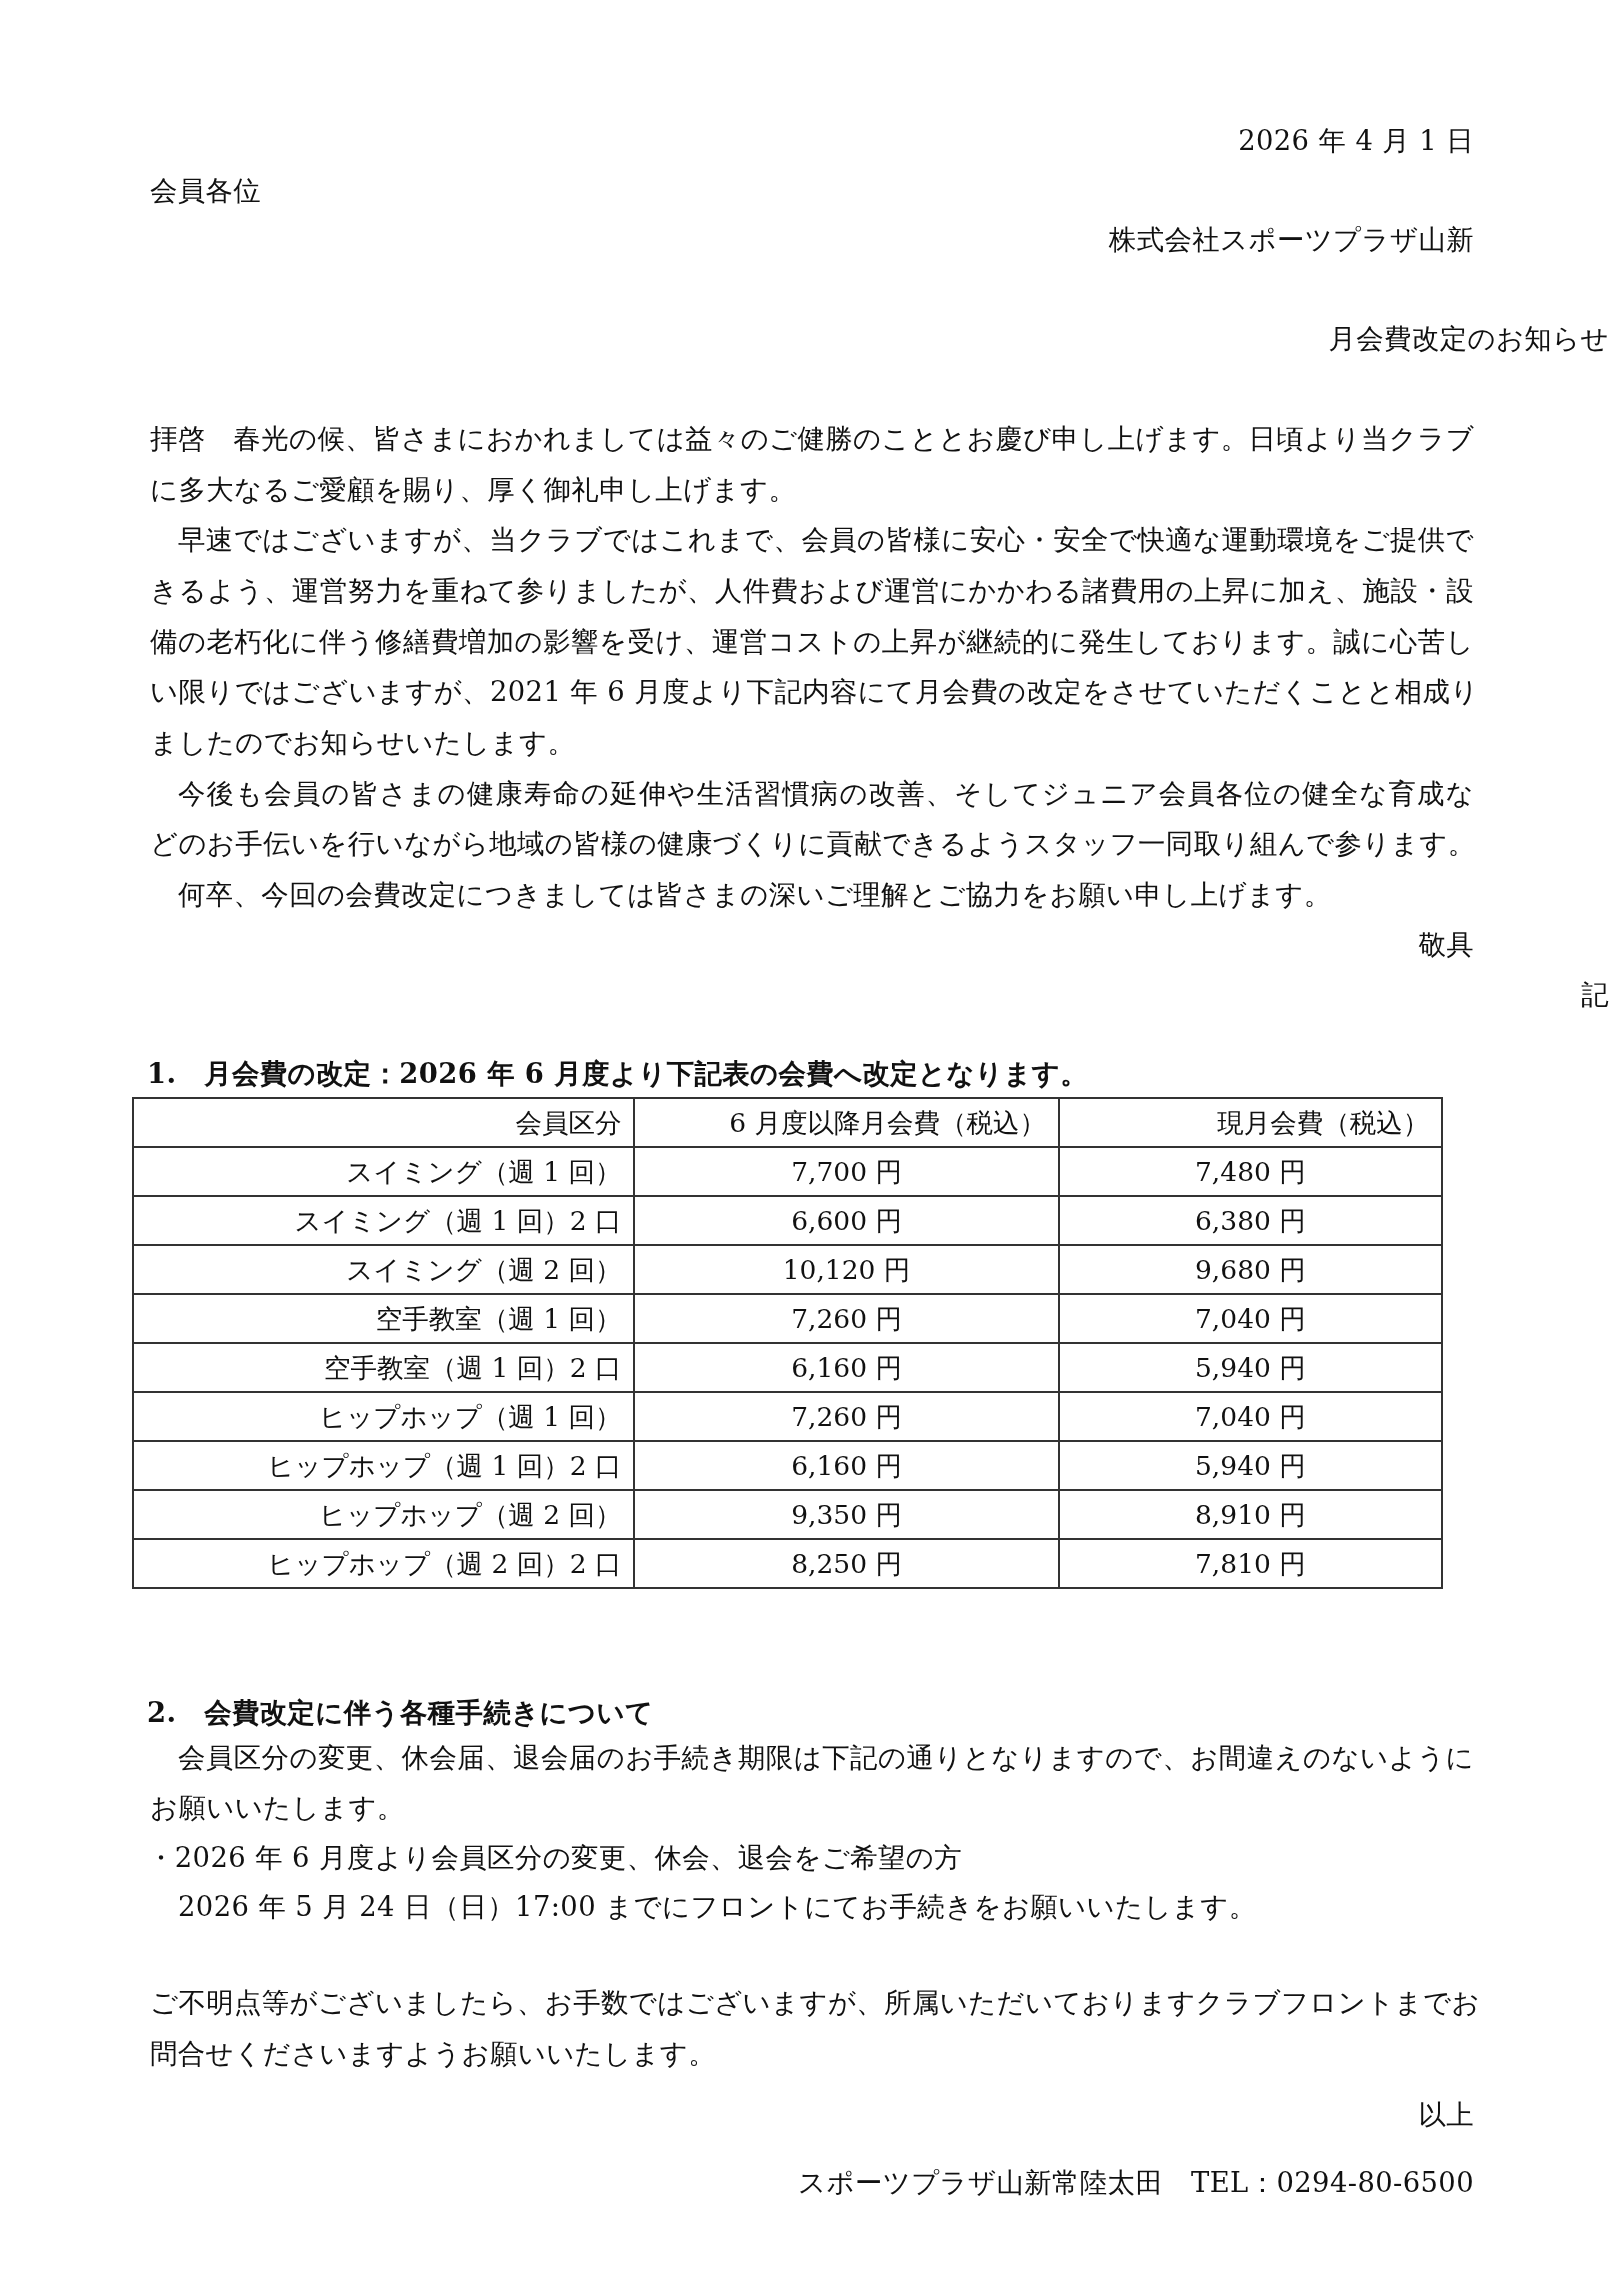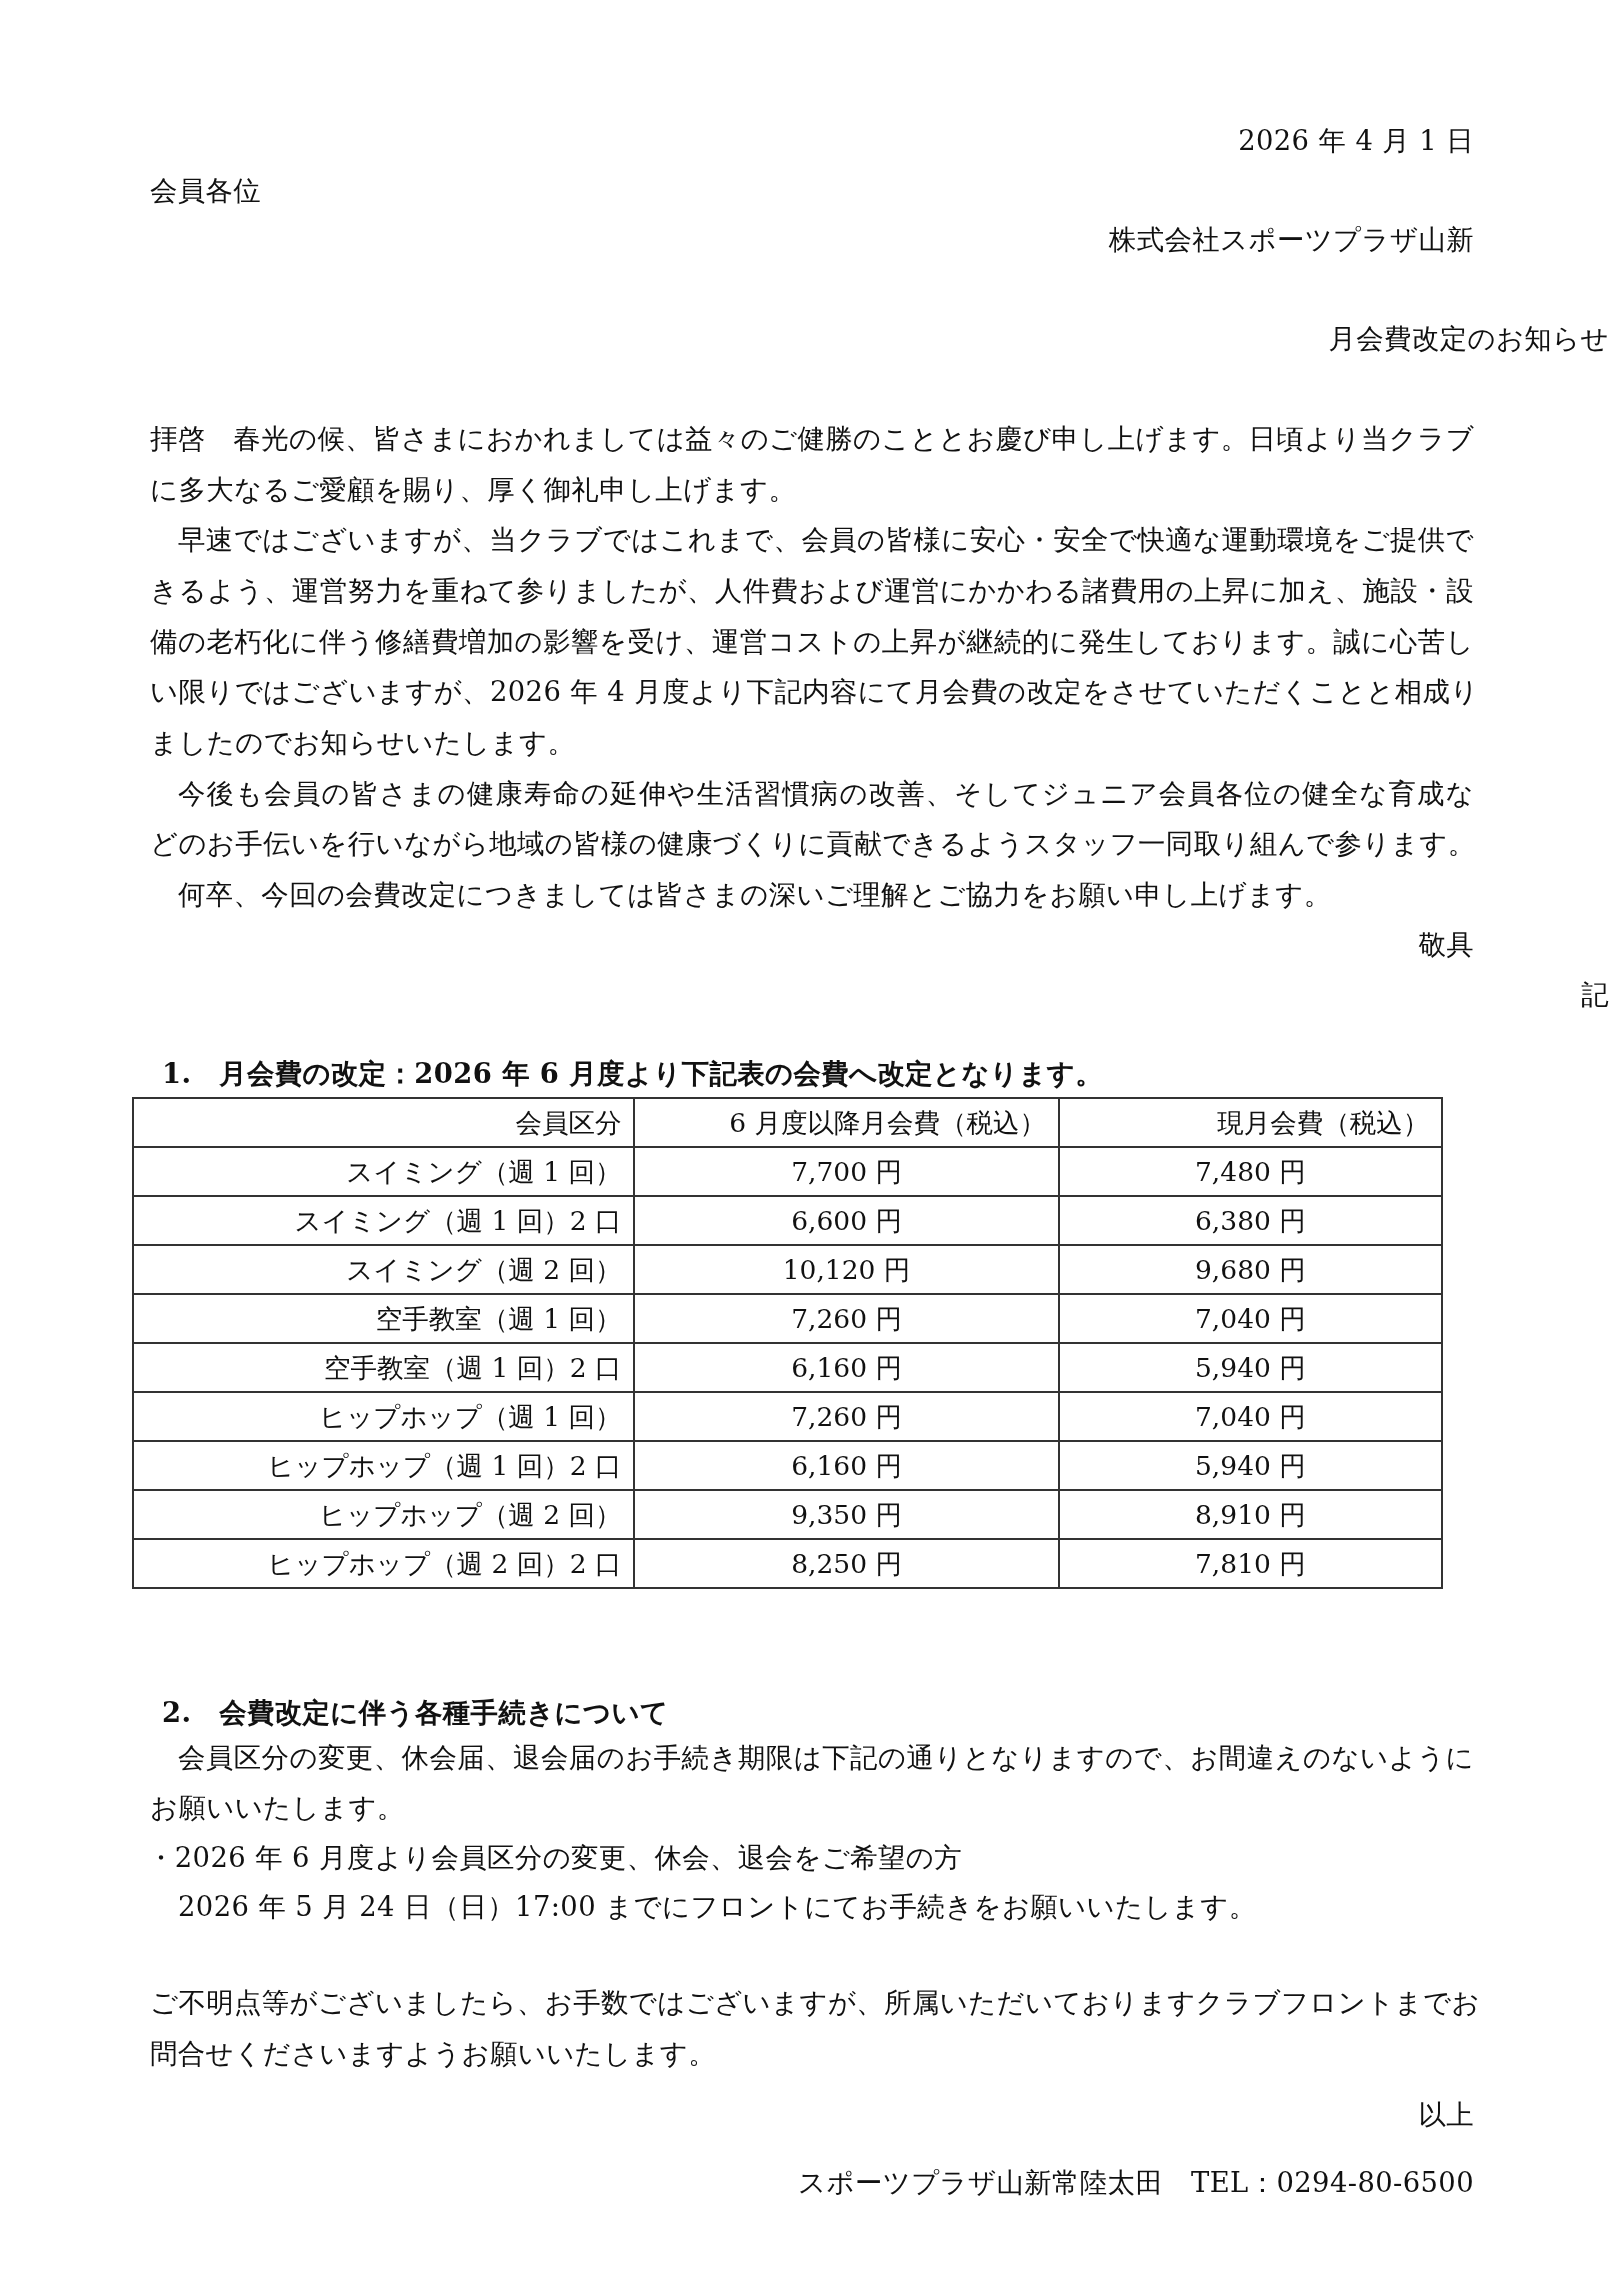--- a/index.html
+++ b/index.html
@@ -10,21 +10,21 @@
   }
   .line {
     position: absolute; left: 150px; right: 147px;
     font-size: 27.4px; line-height: 35px; height: 35px;
     white-space: nowrap;
     letter-spacing: 0.4px;
   }
   .right { text-align: right; left: 147px; right: 147px; }
   .center { text-align: right; left: 0; right: 12px; }
   .indent { padding-left: 28px; }
-  .bold { font-weight: bold; margin-left: 15px; }
+  .bold { font-weight: bold; }
   .justify { text-align: justify; text-align-last: justify; }
   .tel-label { font-weight: normal; }
 
   table.fees {
     position: absolute; left: 132px; top: 1097px;
     width: 1311px; border-collapse: collapse;
     font-size: 26.5px;
   }
   table.fees th, table.fees td {
     border: 2px solid #333333; height: 47px; padding: 0 11.8px;
@@ -43,21 +43,21 @@
 <div class="line right" style="top:222px">株式会社スポーツプラザ山新</div>
 
 <div class="line center" style="top:321px">月会費改定のお知らせ</div>
 
 <div>
   <div class="line justify" style="top:421px">拝啓　春光の候、皆さまにおかれましては益々のご健勝のこととお慶び申し上げます。日頃より当クラブ</div>
   <div class="line" style="top:472px">に多大なるご愛顧を賜り、厚く御礼申し上げます。</div>
   <div class="line justify indent" style="top:522px">早速ではございますが、当クラブではこれまで、会員の皆様に安心・安全で快適な運動環境をご提供で</div>
   <div class="line justify" style="top:573px">きるよう、運営努力を重ねて参りましたが、人件費および運営にかかわる諸費用の上昇に加え、施設・設</div>
   <div class="line justify" style="top:624px">備の老朽化に伴う修繕費増加の影響を受け、運営コストの上昇が継続的に発生しております。誠に心苦し</div>
-  <div class="line justify" style="top:674px">い限りではございますが、2026 年 4 月度より下記内容にて月会費の改定をさせていただくことと相成り</div>
+  <div class="line justify" style="top:674px">い限りではございますが、2021 年 6 月度より下記内容にて月会費の改定をさせていただくことと相成り</div>
   <div class="line" style="top:725px">ましたのでお知らせいたします。</div>
   <div class="line justify indent" style="top:776px">今後も会員の皆さまの健康寿命の延伸や生活習慣病の改善、そしてジュニア会員各位の健全な育成な</div>
   <div class="line justify" style="top:826px">どのお手伝いを行いながら地域の皆様の健康づくりに貢献できるようスタッフ一同取り組んで参ります。</div>
   <div class="line indent" style="top:877px">何卒、今回の会費改定につきましては皆さまの深いご理解とご協力をお願い申し上げます。</div>
   <div class="line right" style="top:927px">敬具</div>
 </div>
 
 <div class="line center" style="top:977px">記</div>
 
 <div class="line bold" style="top:1056px; left:147px">1.　月会費の改定：2026 年 6 月度より下記表の会費へ改定となります。</div>

